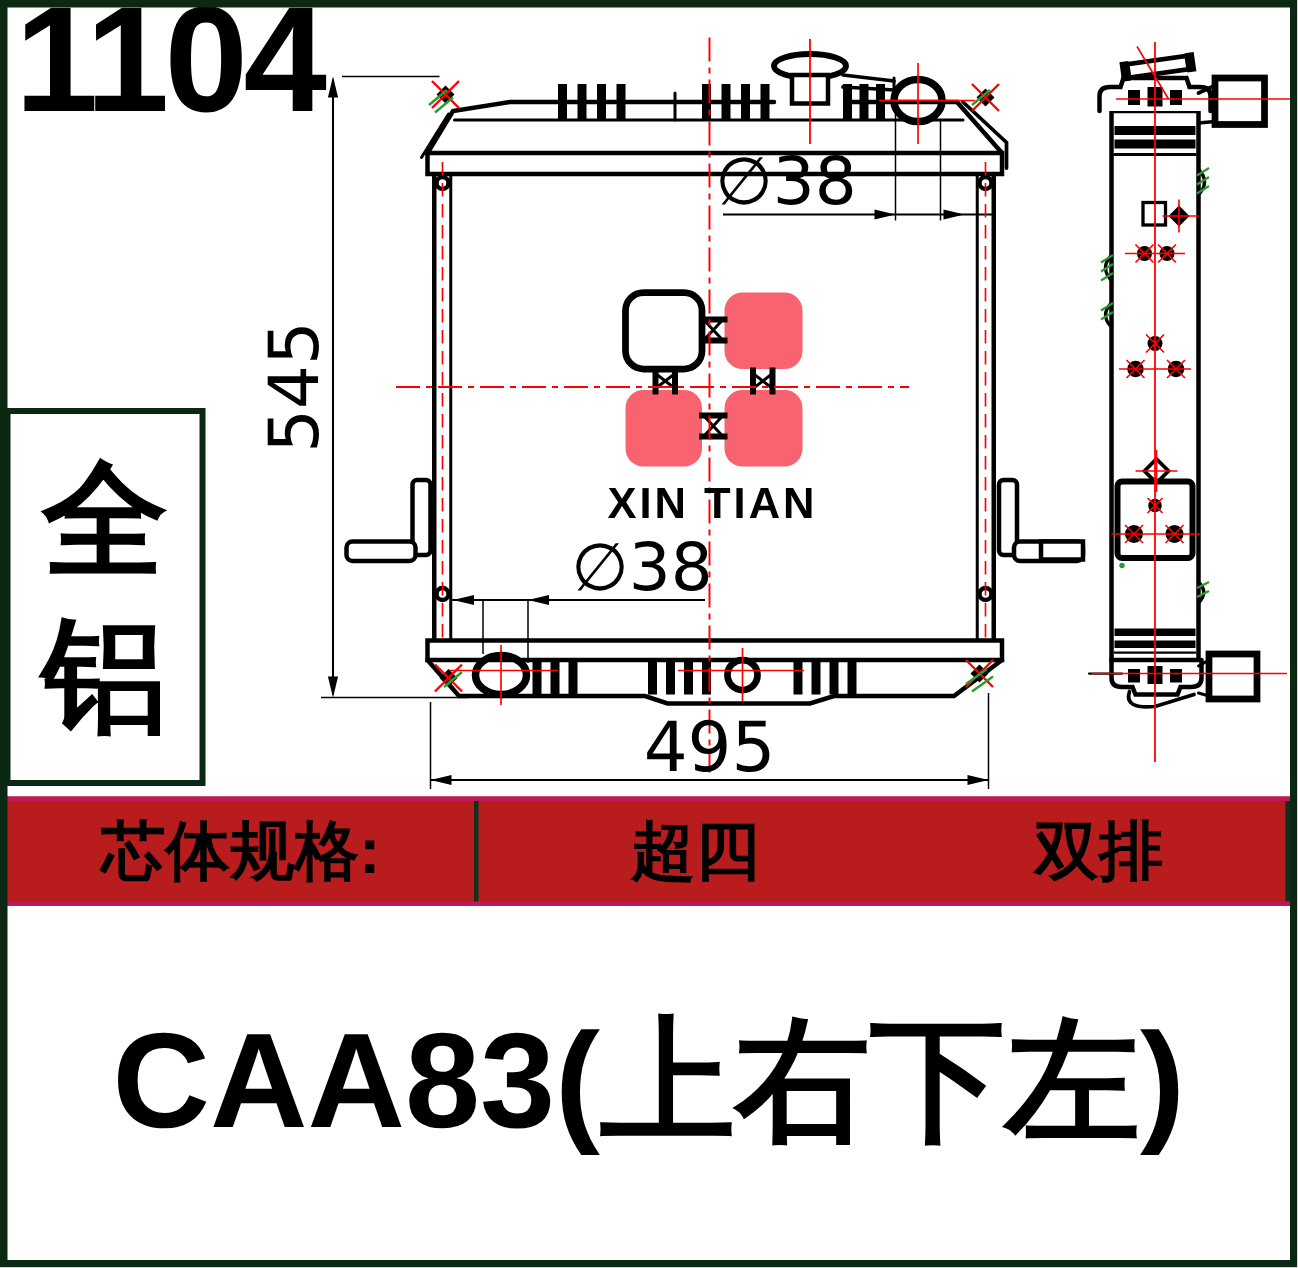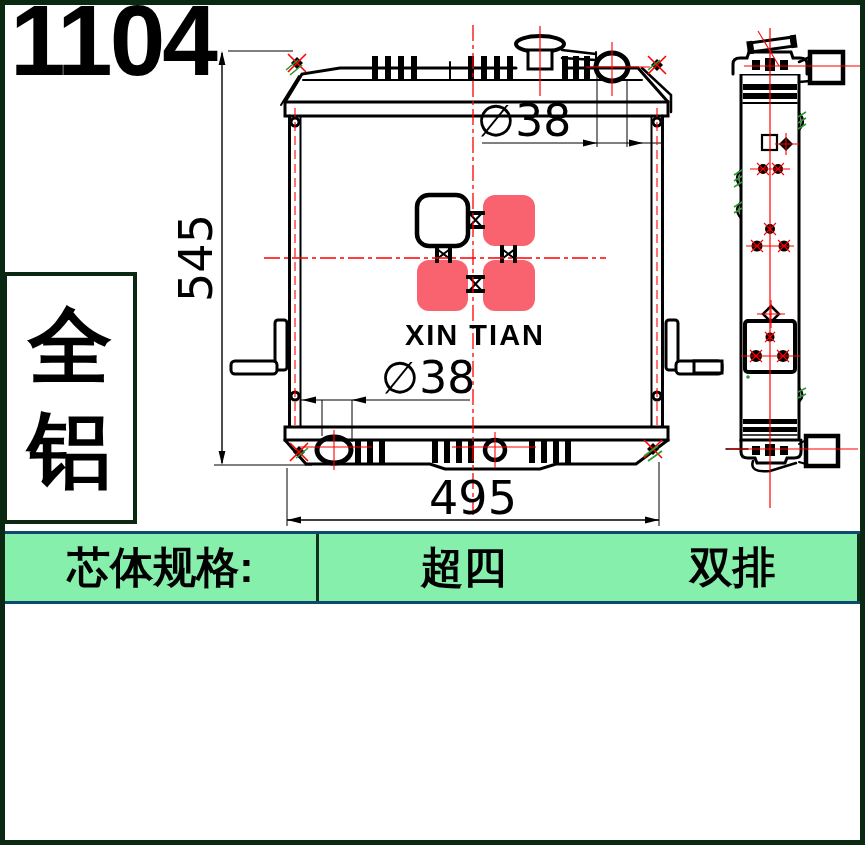--- a/index.html
+++ b/index.html
@@ -6,21 +6,21 @@
   .frame{position:relative;width:865px;height:845px;background:#fff;overflow:hidden;
          font-family:"Liberation Sans", sans-serif;}
   .frame-border{position:absolute;inset:0;border:5px solid #0b2813;pointer-events:none;z-index:50;}
   .part-number{position:absolute;left:10px;top:-12px;font-size:100px;font-weight:bold;
                letter-spacing:-3px;color:#000;line-height:1.05;}
   .material-badge{position:absolute;left:3px;top:272px;width:134px;height:252px;
                   box-sizing:border-box;border:4px solid #0b2813;display:flex;flex-direction:column;
                   align-items:center;justify-content:center;font-size:84px;font-weight:bold;
                   line-height:104px;color:#000;}
   .spec-row{position:absolute;left:2px;top:531px;width:861px;height:73px;box-sizing:border-box;
-            border:3px solid #0c4a6e;display:flex;z-index:10;background:#86efac;}
+            border:3px solid #be185d;display:flex;z-index:10;background:#b91c1c;}
   .spec-cell{box-sizing:border-box;display:flex;align-items:center;justify-content:center;
              font-size:43px;font-weight:bold;color:#000;}
   .spec-cell.c1{width:314px;border-right:3px solid #10301c;}
   .spec-cell.c2{width:252px;border-right:3px solid #10301c;}
   .spec-cell.c3{flex:1;}
   .model-area{position:absolute;left:5px;top:604px;width:855px;height:234px;display:flex;
               align-items:center;justify-content:center;font-size:90px;font-weight:bold;color:#000;}
   svg.drawing{position:absolute;left:0;top:0;z-index:1;}
   svg.drawing text{font-family:"DejaVu Sans","Liberation Sans",sans-serif;fill:#000;}
   svg.drawing text.logo-text{font-family:"Liberation Sans",sans-serif;font-weight:bold;letter-spacing:2px;}
@@ -275,15 +275,16 @@
     <span>全</span>
     <span>铝</span>
   </div>
 
   <div class="spec-row">
     <div class="spec-cell c1">芯体规格:</div>
     <div class="spec-cell c3">超四</div>
     <div class="spec-cell c2">双排</div>
   </div>
 
+  <div class="model-area">CAA83(上右下左)</div>
 
   <div class="frame-border"></div>
 </div>
 
 </body></html>

